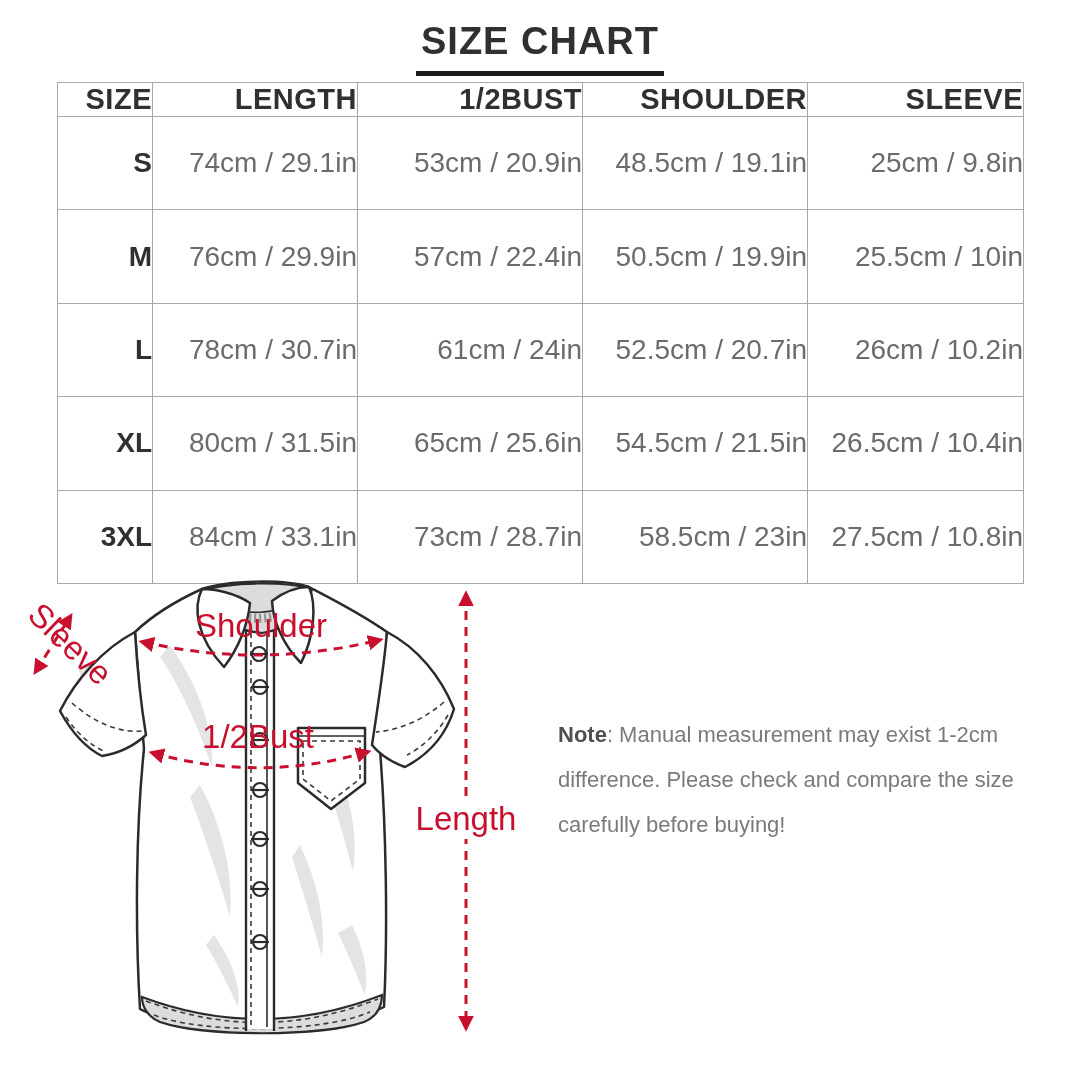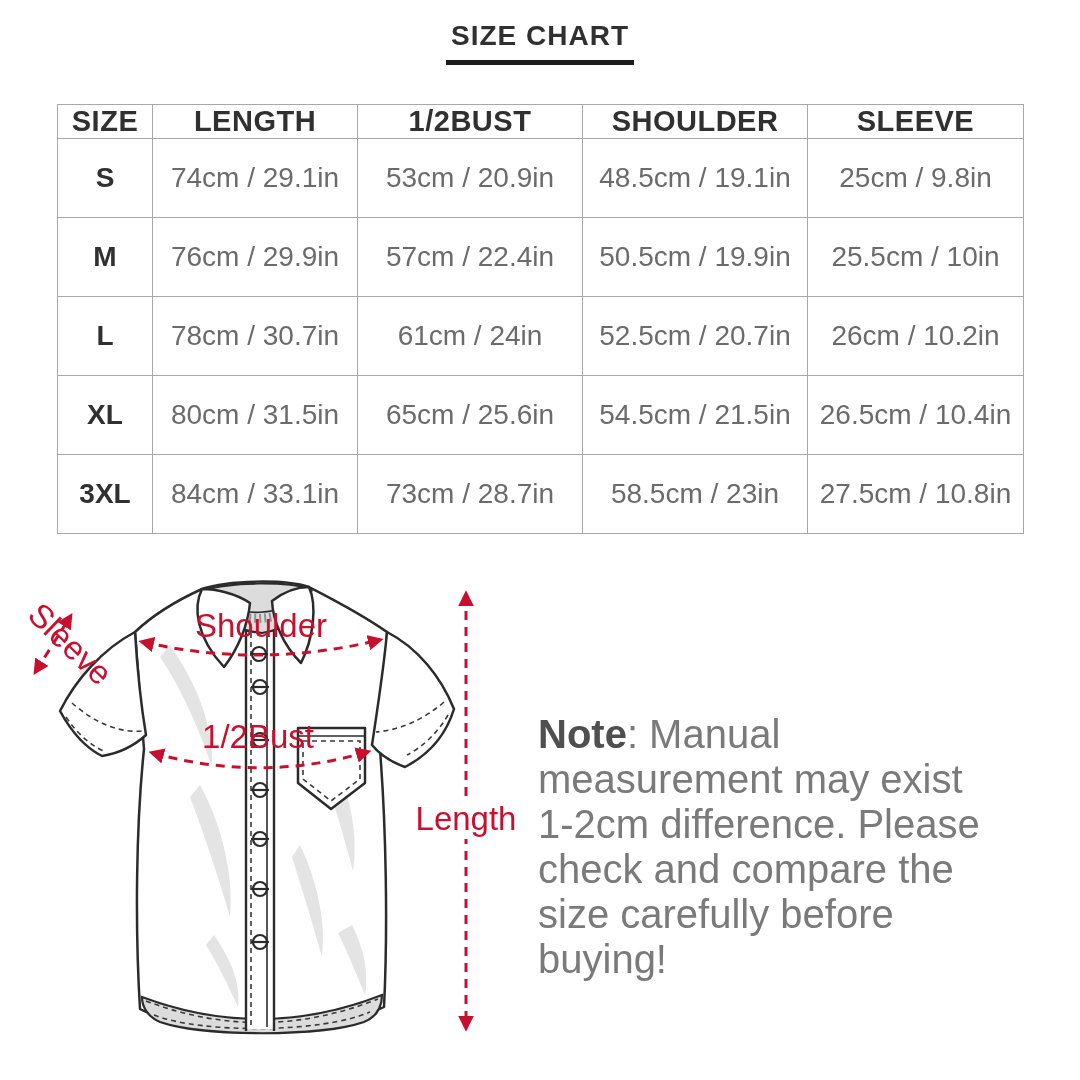--- a/index.html
+++ b/index.html
@@ -4,32 +4,32 @@
 <style>
   html,body { margin:0; padding:0; background:#ffffff; }
   .page {
     position:relative; width:1080px; height:1080px; background:#ffffff;
     font-family:"Liberation Sans","DejaVu Sans",sans-serif; overflow:hidden;
   }
 
   
   .title {
     position:absolute; top:20px; left:0; width:100%;
-    margin:0; text-align:center; font-size:28px; font-weight:bold;
+    margin:0; text-align:center; font-size:38px; font-weight:bold;
     color:#303030; letter-spacing:1px;
   }
   .title .underline {
     display:inline-block; padding:0 5px 8px 5px;
     border-bottom:5px solid #1d1d1d;
   }
 
   
   table.size-table {
-    position:absolute; left:57px; top:104px; width:966px; height:430px;
-    border-collapse:collapse; table-layout:fixed; text-align:center;
+    position:absolute; left:57px; top:82px; width:966px; height:502px;
+    border-collapse:collapse; table-layout:fixed; text-align:right;
     background:#ffffff;
   }
   .size-table th, .size-table td { border:1px solid #a8a8a8; padding:0; vertical-align:middle; }
   .size-table th {
     font-size:29px; font-weight:bold; color:#303030; letter-spacing:0.5px;
   }
   .size-table td { font-size:28px; color:#6b6b6b; font-weight:normal; }
   .size-table td.size-col { font-weight:bold; color:#303030; }
 
   
@@ -37,22 +37,22 @@
   .outline { fill:#ffffff; stroke:#2b2b2b; stroke-width:2.5; stroke-linejoin:round; }
   .thinline { fill:none; stroke:#2b2b2b; stroke-width:1.6; }
   .stitch { fill:none; stroke:#3a3a3a; stroke-width:1.6; stroke-dasharray:5 4; }
   .shade { fill:#e4e4e4; stroke:none; }
   .grayfill { fill:#dcdcdc; stroke:#2b2b2b; stroke-width:2.2; }
   .meas { fill:none; stroke:#c8102e; stroke-width:3; stroke-dasharray:9 7; }
   .meas-label { fill:#c8102e; font-size:33px; font-weight:normal; }
 
   
   .note {
-    position:absolute; left:538px; top:712px; width:458px; margin:0;
-    font-size:40px; line-height:45px; color:#7a7a7a;
+    position:absolute; left:558px; top:712px; width:458px; margin:0;
+    font-size:22px; line-height:45px; color:#7a7a7a;
   }
   .note b { color:#4f4f4f; }
 </style>
 </head>
 <body>
 
 <div class="page">
 
   <h1 class="title"><span class="underline">SIZE CHART</span></h1>
 

